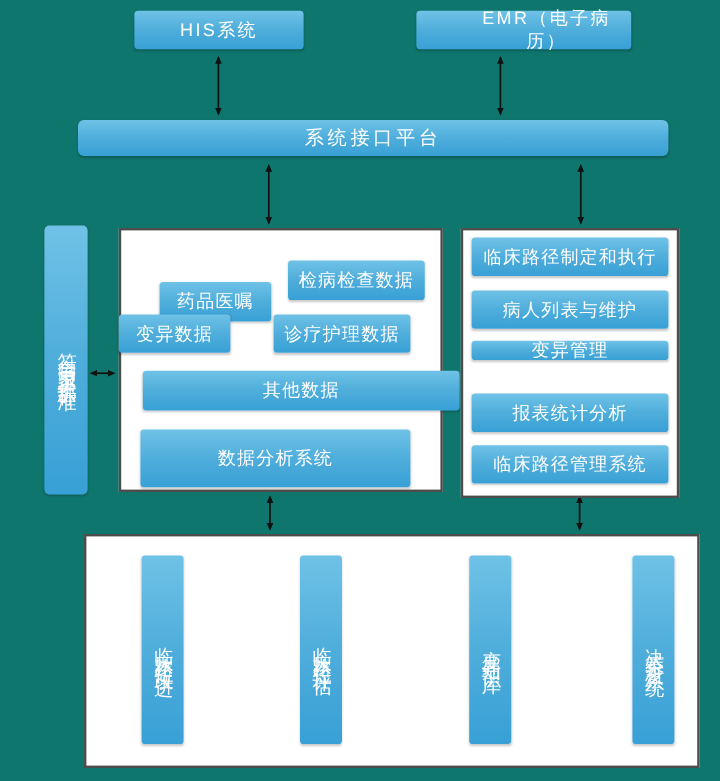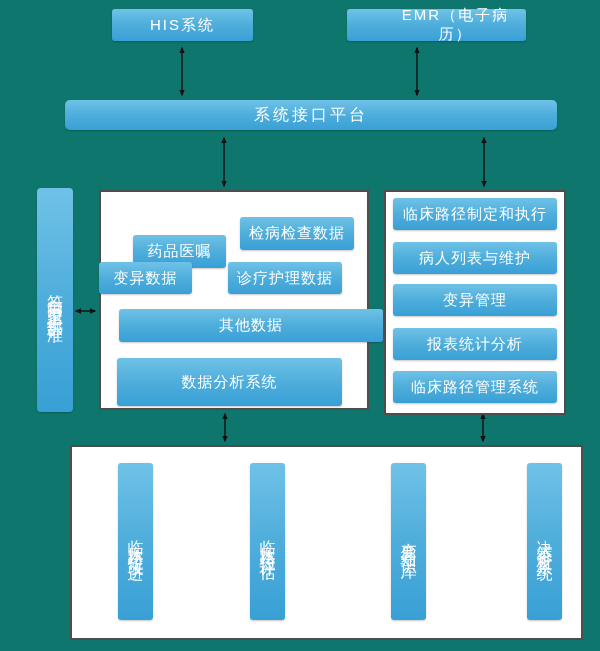--- a/index.html
+++ b/index.html
@@ -76,21 +76,21 @@
   <div class="bluebox small-label" style="left:133px; top:217px; width:93px;  height:33px;margin-top:18px;">药品医嘱</div>
   <div class="bluebox small-label" style="left:240px; top:217px; width:114px; height:33px;">检病检查数据</div>
   <div class="bluebox small-label" style="left:99px; top:262px; width:93px;  height:32px;">变异数据</div>
   <div class="bluebox small-label" style="left:228px; top:262px; width:114px; height:32px;">诊疗护理数据</div>
   <div class="bluebox small-label" style="left:119px; top:309px; width:264px; height:33px;">其他数据</div>
   <div class="bluebox small-label" style="left:117px; top:358px; width:225px; height:48px;">数据分析系统</div>
 
   <div class="container" style="left:384px; top:190px; width:182px; height:225px;"></div>
   <div class="bluebox small-label" style="left:393px; top:198px; width:164px; height:32px;">临床路径制定和执行</div>
   <div class="bluebox small-label" style="left:393px; top:242px; width:164px; height:32px;">病人列表与维护</div>
-  <div class="bluebox small-label" style="left:393px; top:284px; width:164px; height:32px;">变异管理</div>
+  <div class="bluebox small-label" style="left:393px; top:284px; width:164px; height:16px;">变异管理</div>
   <div class="bluebox small-label" style="left:393px; top:328px; width:164px; height:32px;">报表统计分析</div>
   <div class="bluebox small-label" style="left:393px; top:371px; width:164px; height:32px;">临床路径管理系统</div>
 
   <div class="container" style="left:70px; top:445px; width:513px; height:195px;"></div>
   <div class="bluebox" style="left:118px; top:463px; width:35px; height:157px;">
     <span class="vtext">临床路径改进</span>
   </div>
   <div class="bluebox" style="left:250px; top:463px; width:35px; height:157px;">
     <span class="vtext">临床路径评估</span>
   </div>

